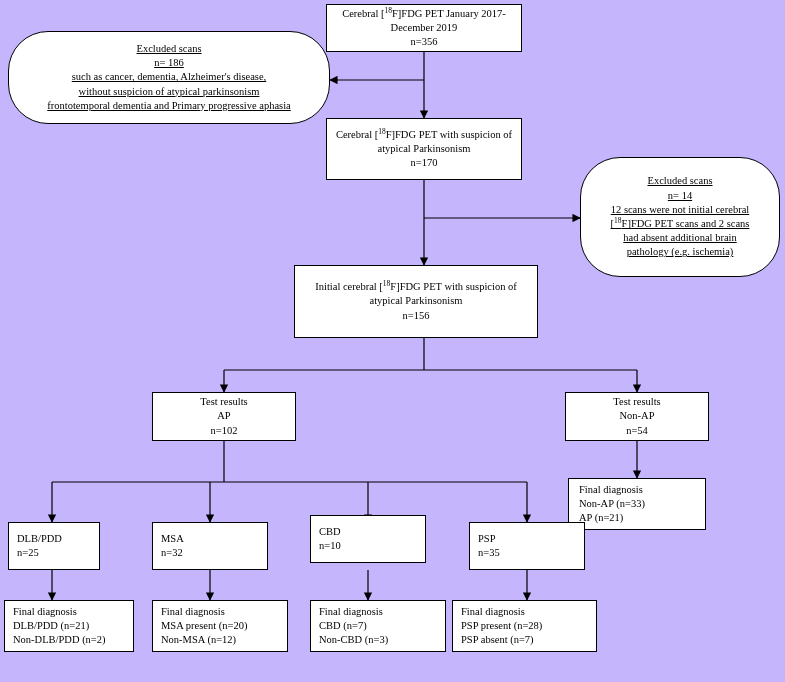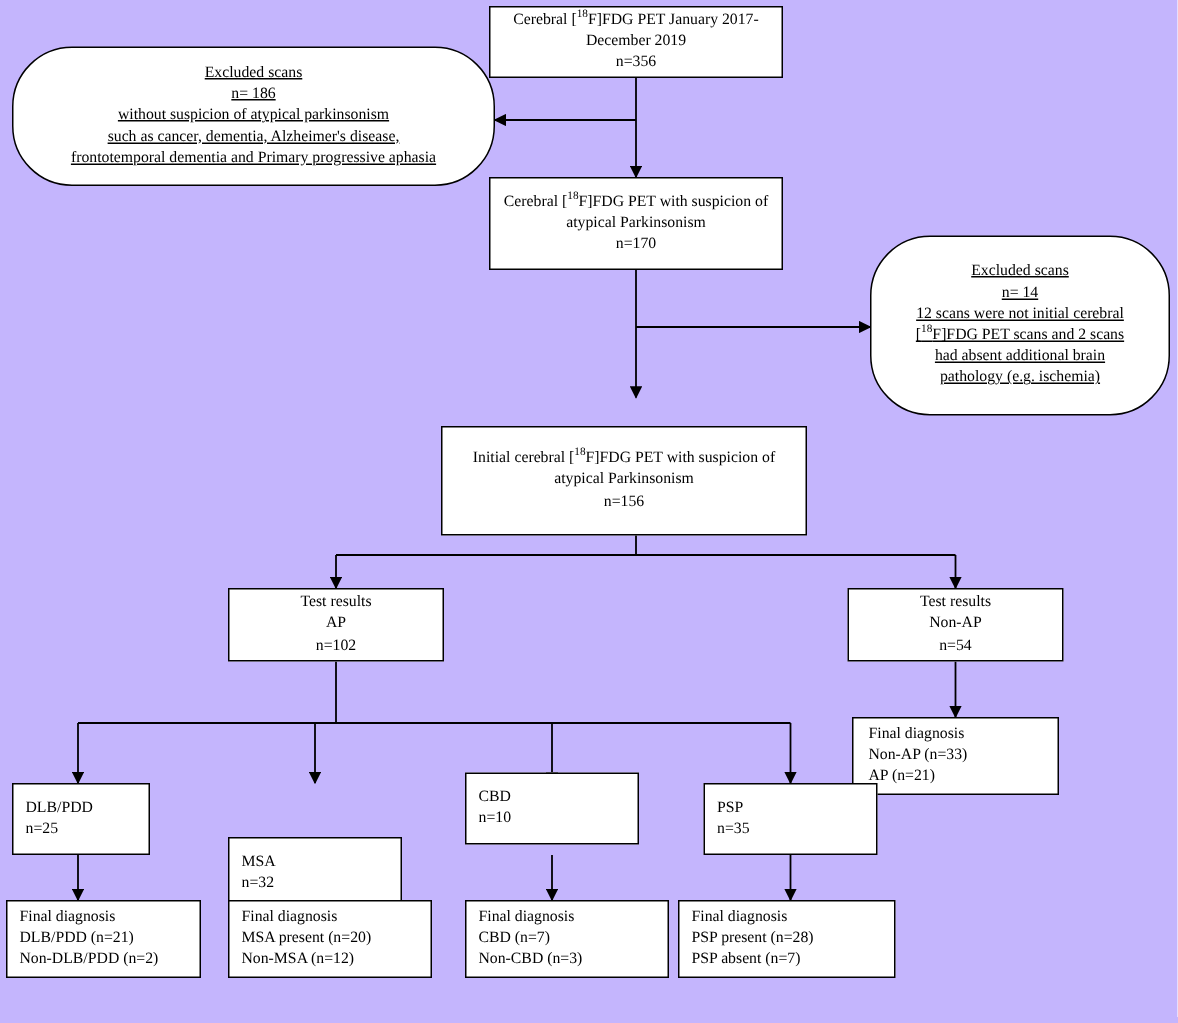--- a/index.html
+++ b/index.html
@@ -103,41 +103,41 @@
 
   <div class="node" style="left:326px; top:4px; width:196px; height:48px;">
     <span class="line">Cerebral [<sup>18</sup>F]FDG PET January 2017-</span>
     <span class="line">December  2019</span>
     <span class="line">n=356</span>
   </div>
 
   <div class="node rounded" style="left:8px; top:31px; width:322px; height:93px;">
     <span class="line">Excluded scans</span>
     <span class="line">n= 186</span>
+    <span class="line">such as cancer, dementia, Alzheimer's disease,</span>
     <span class="line">without suspicion of atypical parkinsonism</span>
-    <span class="line">such as cancer, dementia, Alzheimer's disease,</span>
     <span class="line">frontotemporal dementia and Primary progressive aphasia</span>
   </div>
 
   <div class="node" style="left:326px; top:118px; width:196px; height:62px;">
     <span class="line">Cerebral [<sup>18</sup>F]FDG PET with suspicion of</span>
     <span class="line">atypical Parkinsonism</span>
     <span class="line">n=170</span>
   </div>
 
   <div class="node rounded" style="left:580px; top:157px; width:200px; height:120px;">
     <span class="line">Excluded scans</span>
     <span class="line">n= 14</span>
     <span class="line">12 scans were not initial cerebral</span>
     <span class="line">[<sup>18</sup>F]FDG PET scans and 2 scans</span>
     <span class="line">had absent additional brain</span>
     <span class="line">pathology (e.g. ischemia)</span>
   </div>
 
-  <div class="node" style="left:294px; top:265px; width:244px; height:73px;margin-top:19px;">
+  <div class="node" style="left:294px; top:265px; width:244px; height:73px;">
     <span class="line">Initial cerebral [<sup>18</sup>F]FDG PET with suspicion of</span>
     <span class="line">atypical Parkinsonism</span>
     <span class="line">n=156</span>
   </div>
 
   <div class="node" style="left:152px; top:392px; width:144px; height:49px;">
     <span class="line">Test results</span>
     <span class="line">AP</span>
     <span class="line">n=102</span>
   </div>
@@ -152,21 +152,21 @@
     <span class="line">Final diagnosis</span>
     <span class="line">Non-AP (n=33)</span>
     <span class="line">AP (n=21)</span>
   </div>
 
   <div class="node left" style="left:8px; top:522px; width:92px; height:48px; padding-left:8px;">
     <span class="line">DLB/PDD</span>
     <span class="line">n=25</span>
   </div>
 
-  <div class="node left" style="left:152px; top:522px; width:116px; height:48px; padding-left:8px;margin-top:36px;">
+  <div class="node left" style="left:152px; top:522px; width:116px; height:48px; padding-left:8px;">
     <span class="line">MSA</span>
     <span class="line">n=32</span>
   </div>
 
   <div class="node left" style="left:310px; top:515px; width:116px; height:48px; padding-left:8px;">
     <span class="line">CBD</span>
     <span class="line">n=10</span>
   </div>
 
   <div class="node left" style="left:469px; top:522px; width:116px; height:48px; padding-left:8px;">

